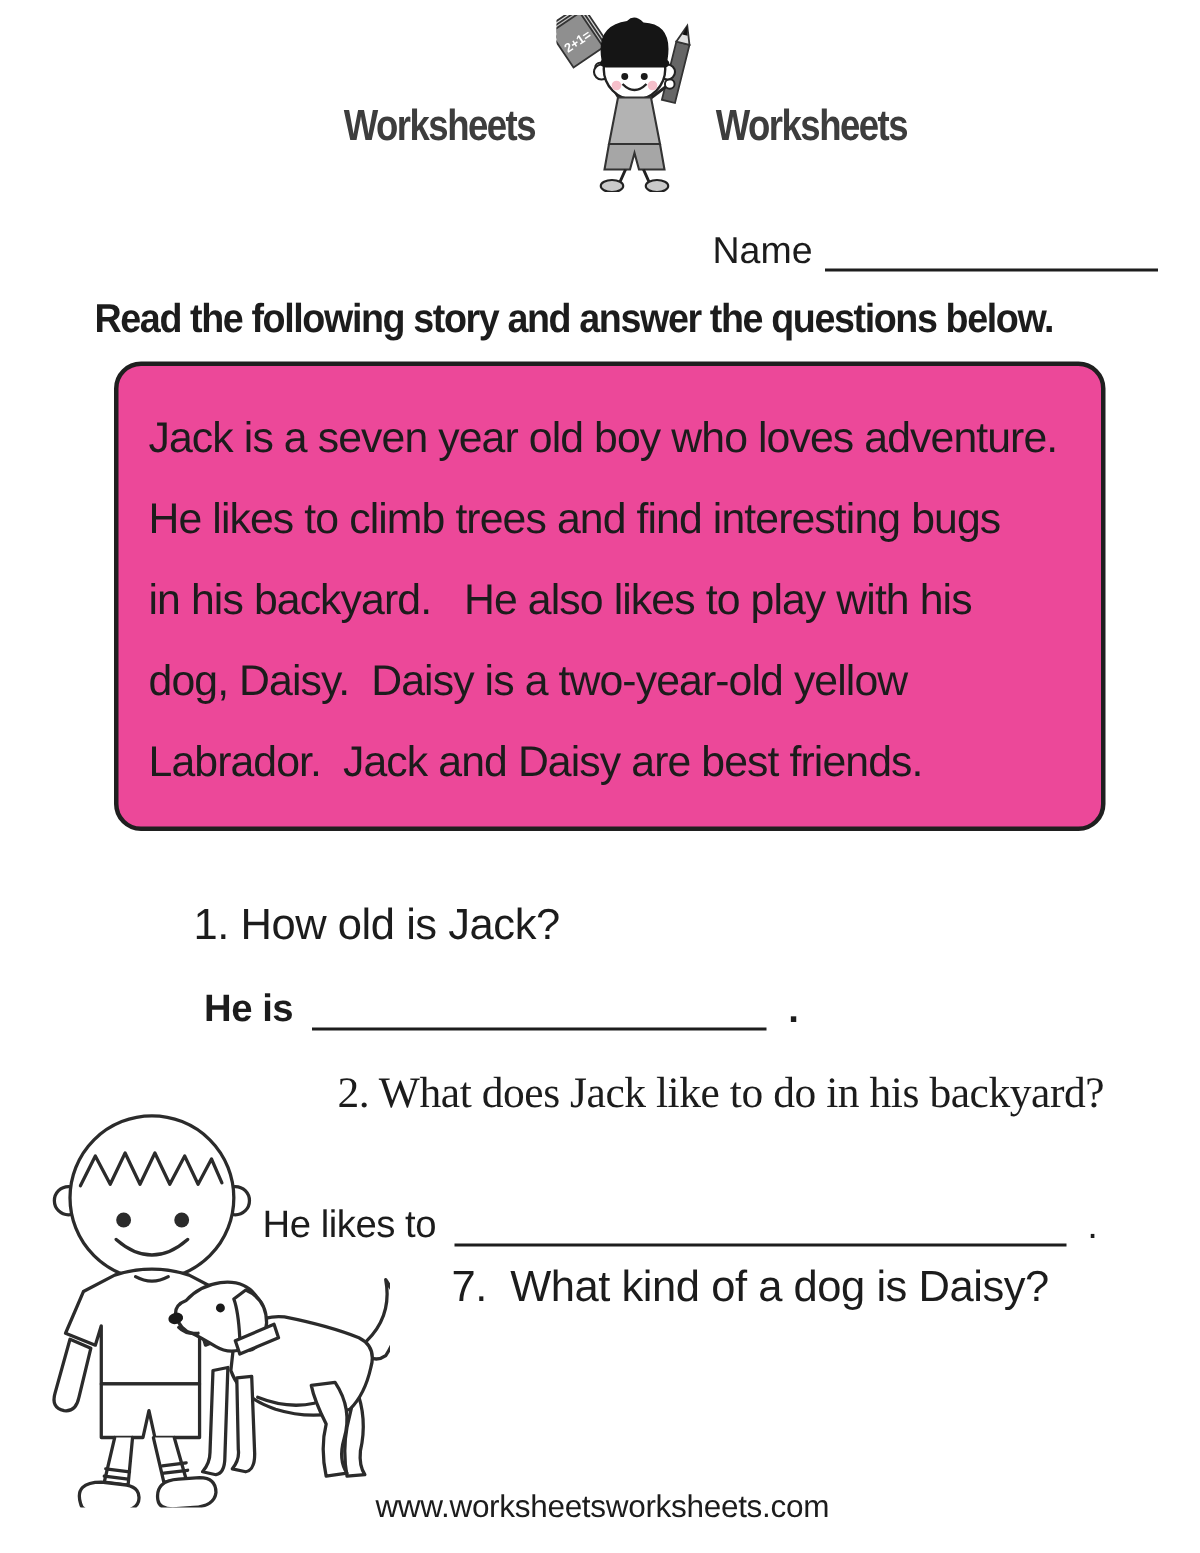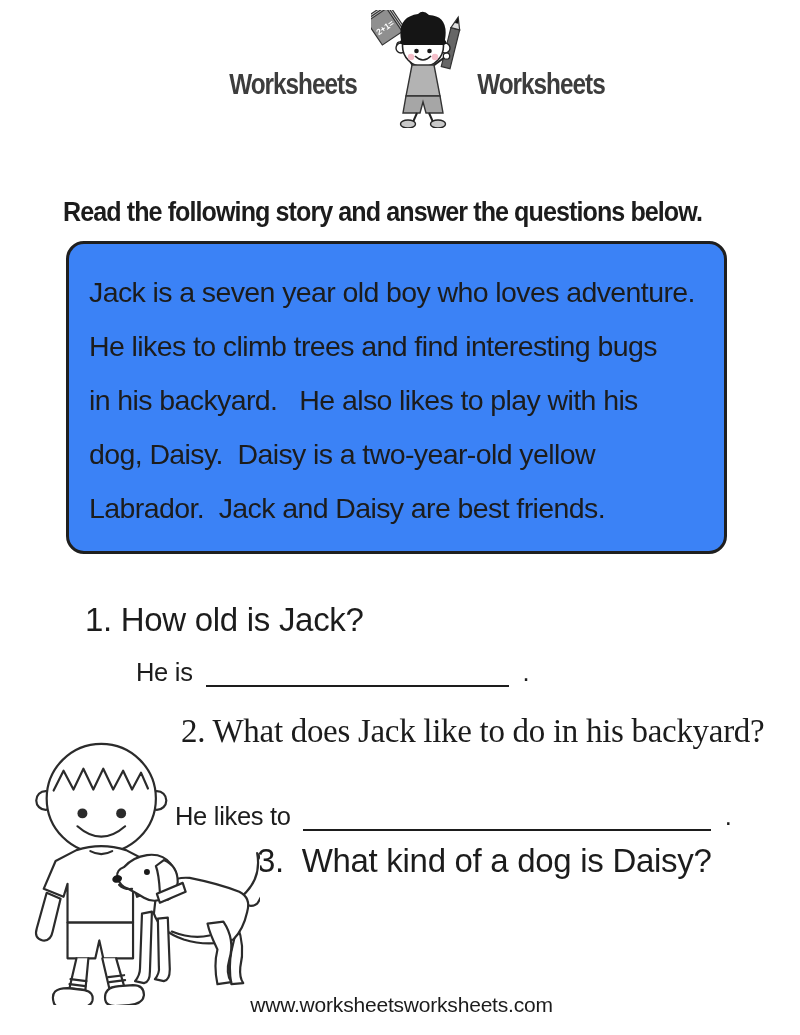--- a/index.html
+++ b/index.html
@@ -35,34 +35,34 @@
   }
   .name-row .uline{width:222px;margin-left:8px;}
   
   .instruction{
     position:absolute;left:63px;top:197px;
     font-size:27px;font-weight:bold;letter-spacing:-1px;
     transform:scaleX(0.93);transform-origin:0 0;white-space:pre;
   }
   
   .story-box{
-    position:absolute;left:66px;top:241px;width:661px;height:313px;
+    position:absolute;left:76px;top:241px;width:661px;height:313px;
     border:3px solid #1f1f1f;border-radius:18px;box-sizing:border-box;
-    background:#3b82f6;
+    background:#ec4899;
   }
   .story-text{
     margin:21px 0 0 20px;
     font-size:28.5px;line-height:54px;letter-spacing:-0.6px;
     white-space:pre;
   }
   
-  .q-label{position:absolute;font-size:33px;letter-spacing:-0.3px;white-space:pre;}
+  .q-label{position:absolute;font-size:29px;letter-spacing:-0.3px;white-space:pre;margin-left:44px;}
   .q-answer{position:absolute;font-size:25.5px;letter-spacing:-0.3px;white-space:nowrap;}
   .q1-label{left:85px;top:601px;}
-  .q1-answer{left:136px;top:653px;}
+  .q1-answer{left:136px;top:653px;font-weight:bold;}
   .q1-answer .uline{width:303px;margin-left:13px;}
   .q2-label{left:181px;top:713px;font-family:Liberation Serif, serif;}
   .q2-answer{left:175px;top:766px;margin-top:31px;}
   .q2-answer .uline{width:408px;margin-left:12px;}
   .q3-label{left:257px;top:842px;}
   .q3-answer{left:277px;top:897px;}
   .q3-answer .uline{width:320px;margin-left:14px;}
   .dot{margin-left:14px;}
   
   .illustration{position:absolute;left:20px;top:727px;width:240px;height:278px;}
@@ -114,20 +114,23 @@
       <path d="M35,86 L69,86 L72,103 L55,103 L52,92 L49,103 L32,103 Z" fill="#a6a6a6" stroke="#333" stroke-width="1.4"></path>
 
       <path d="M46,103 L42,112 M58,103 L62,112" stroke="#222" stroke-width="2" fill="none"></path>
       <ellipse cx="37" cy="114" rx="7.5" ry="4" fill="#c9c9c9" stroke="#222" stroke-width="1.4"></ellipse>
       <ellipse cx="67" cy="114" rx="7.5" ry="4" fill="#c9c9c9" stroke="#222" stroke-width="1.4"></ellipse>
     </svg>
 
     <span class="logo-text">Worksheets</span>
   </div>
 
+  <div class="name-row">
+    <span>Name</span><span class="uline"></span>
+  </div>
 
   <div class="instruction">Read the following story and answer the questions below.</div>
 
   <div class="story-box">
     <div class="story-text">Jack is a seven year old boy who loves adventure.
 He likes to climb trees and find interesting bugs
 in his backyard.   He also likes to play with his
 dog, Daisy.  Daisy is a two-year-old yellow
 Labrador.  Jack and Daisy are best friends.</div>
   </div>
@@ -135,21 +138,21 @@
   <div class="q-label q1-label">1. How old is Jack?</div>
   <div class="q-answer q1-answer">
     <span>He is</span><span class="uline"></span><span class="dot">.</span>
   </div>
 
   <div class="q-label q2-label">2. What does Jack like to do in his backyard?</div>
   <div class="q-answer q2-answer">
     <span>He likes to</span><span class="uline"></span><span class="dot">.</span>
   </div>
 
-  <div class="q-label q3-label">3.  What kind of a dog is Daisy?</div>
+  <div class="q-label q3-label">7.  What kind of a dog is Daisy?</div>
 
   <svg class="illustration" viewBox="0 0 240 280" stroke="#2b2b2b" stroke-width="2.2" fill="#ffffff" stroke-linecap="round" stroke-linejoin="round">
 
     <circle cx="25" cy="74" r="9.5"></circle>
     <circle cx="137" cy="74" r="9.5"></circle>
     <circle cx="81" cy="72" r="55"></circle>
     <polyline points="33,64 43,44 53,63 63,42 73,63 83,42 93,63 103,44 112,63 121,46 128,62" fill="none"></polyline>
     <circle cx="62" cy="87" r="5" fill="#2b2b2b" stroke="none"></circle>
     <circle cx="101" cy="87" r="5" fill="#2b2b2b" stroke="none"></circle>
     <path d="M57,100 Q81,121 105,100" fill="none"></path>

